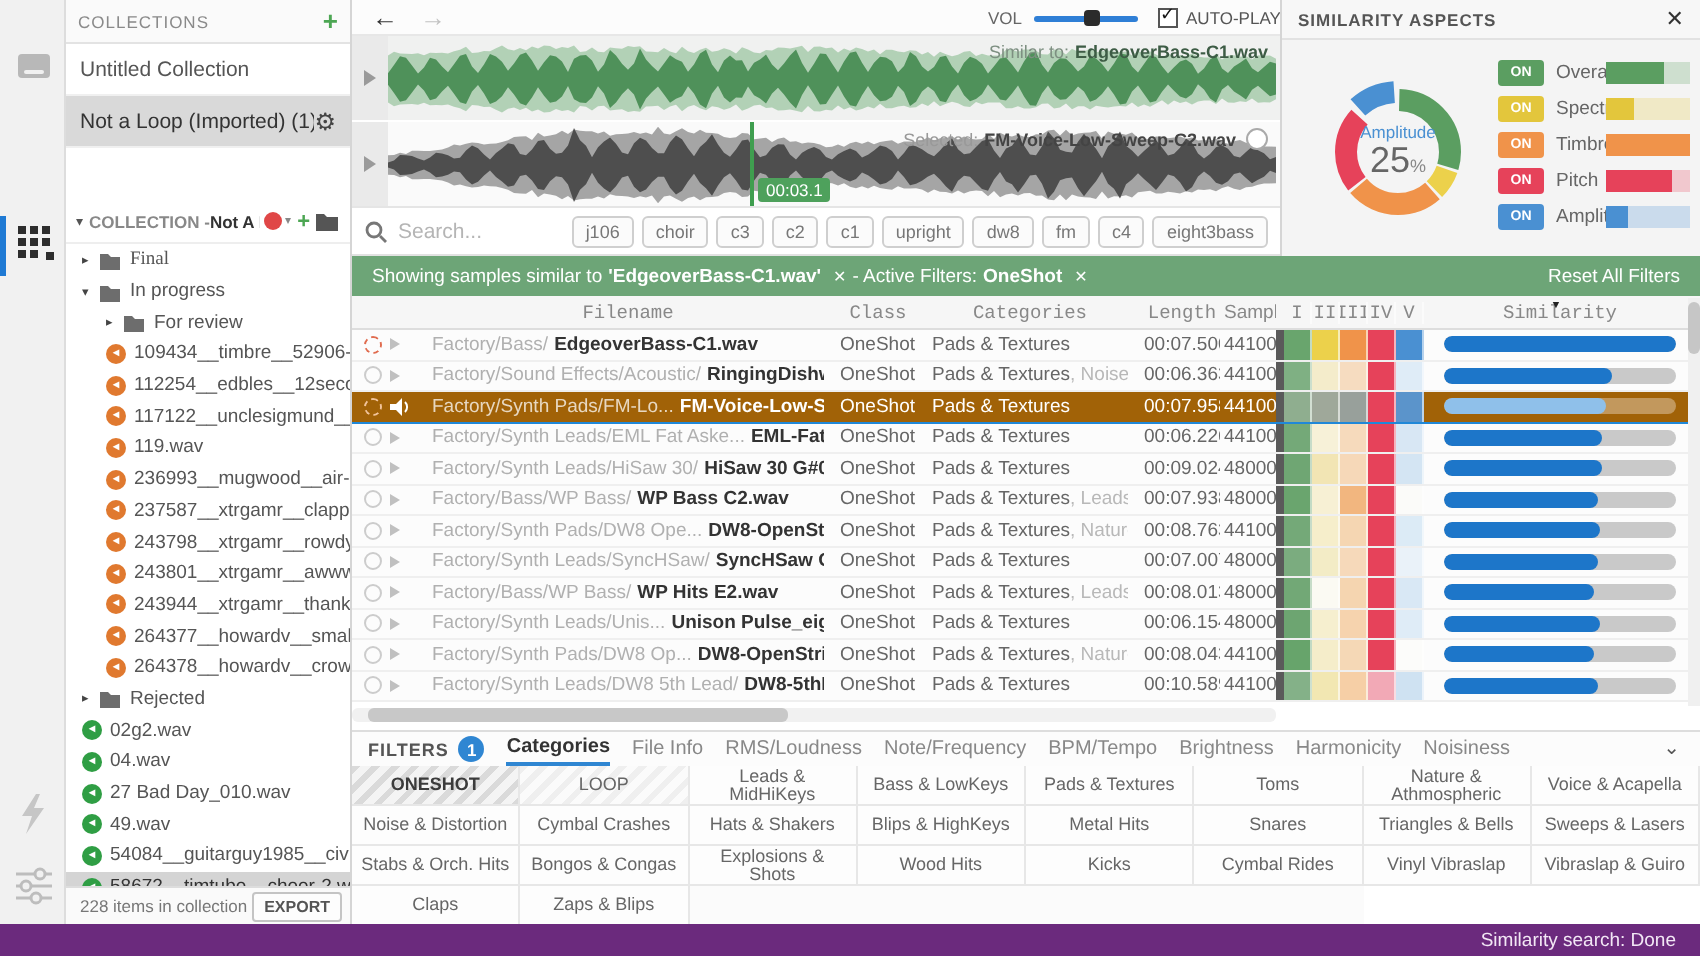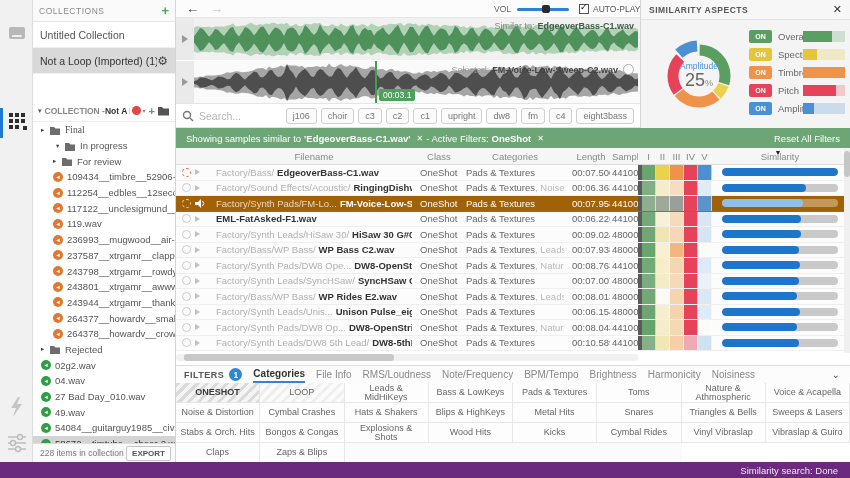--- a/index.html
+++ b/index.html
@@ -94,21 +94,21 @@
   .cell { display:flex; align-items:center; overflow:hidden; white-space:nowrap; flex:none; }
   .c-icons { width:40px; padding-left:6px; gap:4px; }
   .c-file { width:196px; }
   .c-class { width:46px; padding-left:8px; }
   .c-cat { width:106px; padding-left:8px; }
   .c-len { width:46px; padding-left:8px; }
   .c-rate { width:28px; padding-left:2px; }
   .c-split { width:4px; background:#5a5a5a; }
   .c-asp { width:14px; border-right:1px solid rgba(255,255,255,.6); }
   .c-sim { width:132px; padding:0 6px 0 10px; }
-  .hd { justify-content:center; }
+  .hd { justify-content:center;font-family:Liberation Mono, monospace; }
   .hd-sim { position:relative; }
   .sort-marker { position:absolute; top:-2px; left:50%; transform:translateX(-50%); font-size:7px; color:#222; }
   .rowcircle { width:9px; height:9px; border:1px solid #ccc; border-radius:50%; flex:none; }
   .trow.ref .rowcircle { border:1px dashed #e06c4f; }
   .trow.sel .rowcircle { border:1px dashed #f2c49b; }
   .rowplay { width:0; height:0; border-left:5px solid #c0c0c0; border-top:3.5px solid transparent; border-bottom:3.5px solid transparent; flex:none; }
   .path { color:#b0b0b0; margin-right:3px; }
   .trow.sel .path { color:rgba(255,255,255,.75); }
   .fname { color:#333; font-weight:bold; }
   .trow.sel .fname { color:#fff; }
@@ -235,21 +235,21 @@
         </svg>
     </div>
     <div class="tree" id="tree">
         <div class="tree-row" style="padding-left: 8px; font-family: Liberation Serif, serif;">
           <span class="caret">▸</span>
           <svg width="12" height="10" class="ficon">
             <path d="M1,2 h4 l1.5,1.5 H11 v6.5 H1 z" fill="#6d6d6d"></path>
           </svg>
           <span>Final</span>
         </div>
-        <div class="tree-row" style="padding-left: 23px;">
+        <div class="tree-row" style="padding-left: 8px;">
           <span class="caret">▾</span>
           <svg width="12" height="10" class="ficon">
             <path d="M1,2 h4 l1.5,1.5 H11 v6.5 H1 z" fill="#6d6d6d"></path>
           </svg>
           <span>In progress</span>
         </div>
         <div class="tree-row" style="padding-left: 20px;">
           <span class="caret">▸</span>
           <svg width="12" height="10" class="ficon">
             <path d="M1,2 h4 l1.5,1.5 H11 v6.5 H1 z" fill="#6d6d6d"></path>
@@ -517,20 +517,21 @@
               <span class="simfill" style="width: 70%;"></span>
             </span>
           </span>
         </div>
         <div class="trow">
           <span class="cell c-icons">
             <span class="rowcircle"></span>
             <span class="rowplay"></span>
           </span>
           <span class="cell c-file">
+            <span class="path">Factory/Synth Leads/EML Fat Aske...</span>
             <span class="fname">EML-FatAsked-F1.wav</span>
           </span>
           <span class="cell c-class">OneShot</span>
           <span class="cell c-cat">
             <span>Pads &amp; Textures</span>
           </span>
           <span class="cell c-len">00:06.226</span>
           <span class="cell c-rate">44100</span>
           <span class="cell c-split"></span>
           <span class="cell c-asp" style="background: rgb(116, 169, 120);"></span>
@@ -654,21 +655,21 @@
             </span>
           </span>
         </div>
         <div class="trow">
           <span class="cell c-icons">
             <span class="rowcircle"></span>
             <span class="rowplay"></span>
           </span>
           <span class="cell c-file">
             <span class="path">Factory/Bass/WP Bass/</span>
-            <span class="fname">WP Rides E2.wav</span>
+            <span class="fname">WP Hits E2.wav</span>
           </span>
           <span class="cell c-class">OneShot</span>
           <span class="cell c-cat">
             <span>Pads &amp; Textures</span>
             <span class="cat2">,&nbsp;Leads &amp; MidHiKeys</span>
           </span>
           <span class="cell c-len">00:08.013</span>
           <span class="cell c-rate">48000</span>
           <span class="cell c-split"></span>
           <span class="cell c-asp" style="background: rgb(114, 168, 118);"></span>

